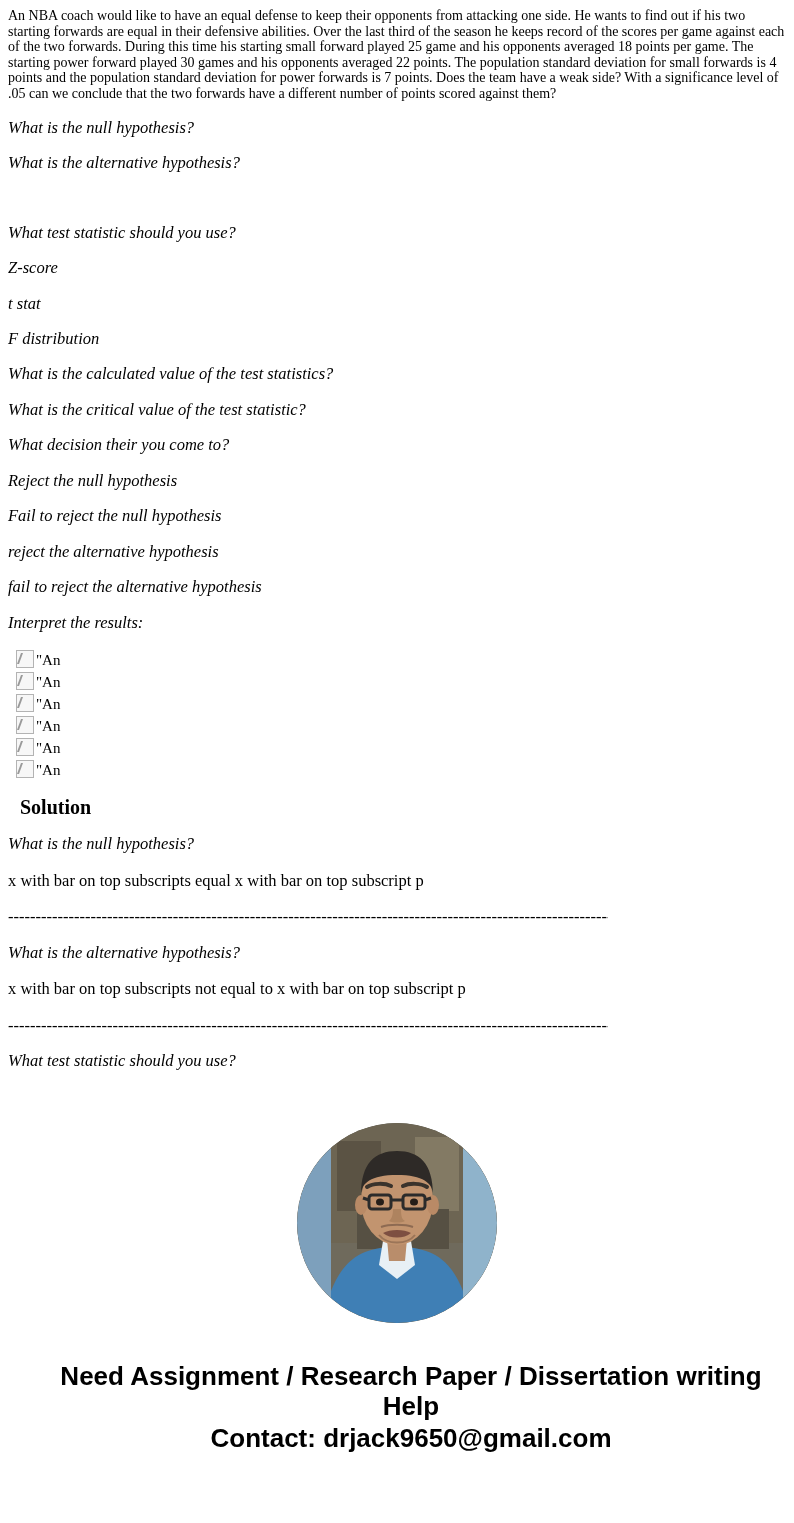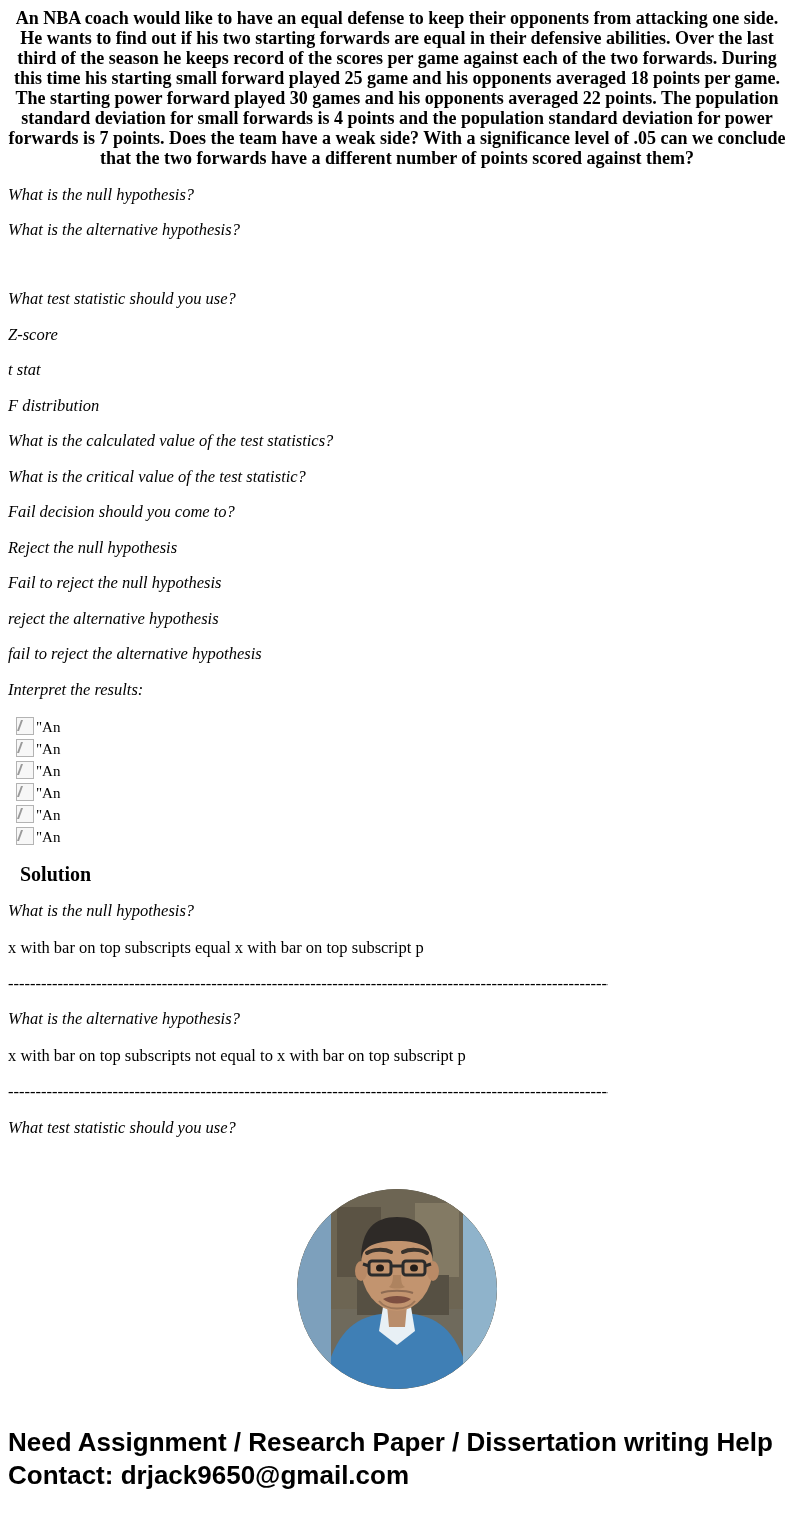--- a/index.html
+++ b/index.html
@@ -24,24 +24,23 @@
     padding: 0;
   }
   .para {
     margin-bottom: 17px;
     font-size: 16.5px;
     line-height: 1.12;
     font-style: italic;
   }
   .intro {
     margin-bottom: 17px;
-    font-size: 18px;
+    font-size: 14px;
     line-height: 1.115;
-    text-align: center;
-    font-weight: bold;
+    text-align: left;
   }
   .blank-gap {
     height: 34px;
   }
   .broken-images {
     margin-top: 18px;
     margin-bottom: 10px;
   }
   .broken-img {
     display: block;
@@ -106,27 +105,28 @@
     border-radius: 50%;
     margin: 0 auto;
     overflow: hidden;
     position: relative;
     background: #6a6a60;
   }
   .avatar svg {
     display: block;
   }
   .cta {
-    text-align: left;
+    text-align: center;
     font-family: "Liberation Sans", sans-serif;
     font-weight: bold;
     font-size: 26px;
     line-height: 1.17;
     margin-top: 38px;
     color: #000000;
+    margin-left: 28px;
   }
   .cta .line3 {
     display: block;
     margin-top: 2px;
   }
 </style>
 </head>
 <body>
 
 <div class="page">
@@ -142,21 +142,21 @@
   <p class="para">What test statistic should you use?</p>
 
   <p class="para">Z-score</p>
   <p class="para">t stat</p>
   <p class="para">F distribution</p>
 
   <p class="para">What is the calculated value of the test statistics?</p>
 
   <p class="para">What is the critical value of the test statistic?</p>
 
-  <p class="para">Fail decision should you come to?</p>
+  <p class="para">What decision their you come to?</p>
 
   <p class="para">Reject the null hypothesis</p>
   <p class="para">Fail to reject the null hypothesis</p>
   <p class="para">reject the alternative hypothesis</p>
   <p class="para">fail to reject the alternative hypothesis</p>
 
   <p class="para">Interpret the results:</p>
 
   <div class="broken-images">
     <div class="broken-img"><span class="glyph"></span><span class="alt">"An</span></div>

